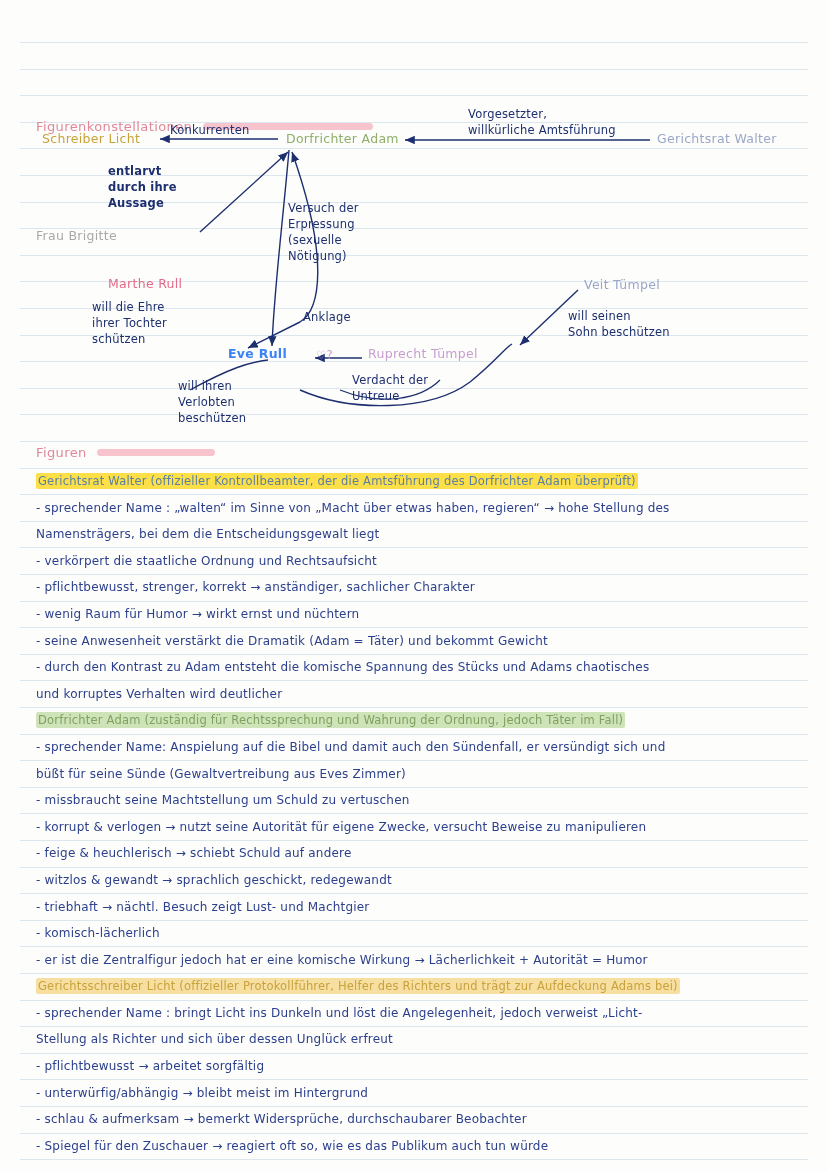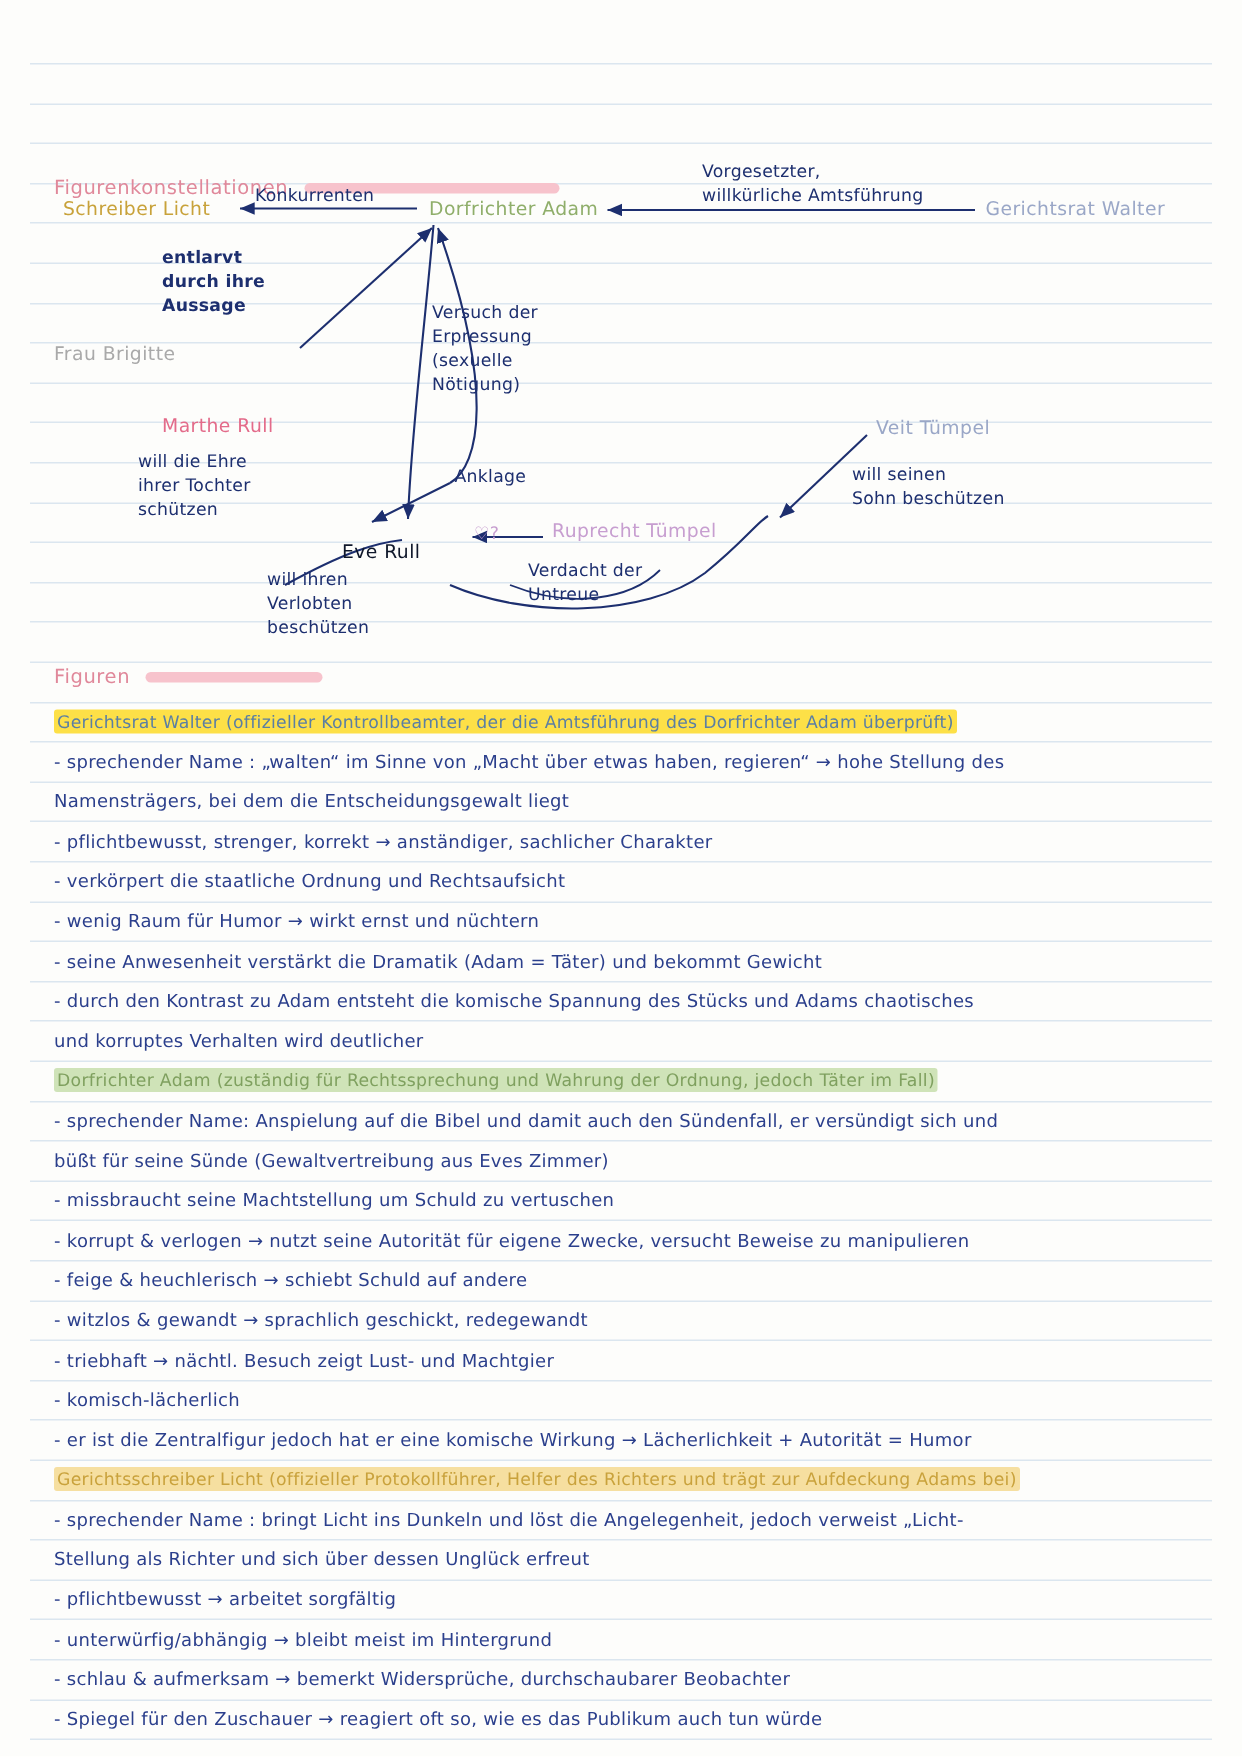--- a/index.html
+++ b/index.html
@@ -183,21 +183,21 @@
       <path d="M300,290 C350,312 430,312 470,282 C495,262 505,248 512,244" fill="none" stroke="#1d2f6f" stroke-width="1.4"></path>
       <path d="M340,290 C380,306 420,300 440,280" fill="none" stroke="#1d2f6f" stroke-width="1.2"></path>
     </svg>
 
     <div class="node" style="left:42px; top:31px; color:#c8a23a;">Schreiber Licht</div>
     <div class="node" style="left:286px; top:31px; color:#8fae6a;">Dorfrichter Adam</div>
     <div class="node" style="left:657px; top:31px; color:#9aa7c7;">Gerichtsrat Walter</div>
     <div class="node" style="left:36px; top:128px; color:#a9a9a9;">Frau Brigitte</div>
     <div class="node" style="left:108px; top:176px; color:#e36b8a;text-align:center;">Marthe Rull</div>
     <div class="node" style="left:584px; top:177px; color:#9aa7c7;">Veit Tümpel</div>
-    <div class="node" style="left:228px; top:260px; color:#0f172a;">Eve Rull</div>
+    <div class="node" style="left:228px; top:246px; color:#3b82f6;font-weight:bold;">Eve Rull</div>
     <div class="node" style="left:368px; top:246px; color:#c79ed0;">Ruprecht Tümpel</div>
 
     <div class="note" style="left:170px; top:22px;">Konkurrenten</div>
     <div class="note" style="left:468px; top:6px;">Vorgesetzter,
 willkürliche Amtsführung</div>
     <div class="note" style="left:108px; top:63px;font-weight:bold;">entlarvt
 durch ihre
 Aussage</div>
     <div class="note" style="left:288px; top:100px;">Versuch der
 Erpressung
@@ -222,22 +222,22 @@
     <span class="hl-bar" style="width:118px; background:#f7c3cc;"></span>
   </div>
 
   <div class="body" style="top:468px;">
 
     <div class="sub-head">
       <span class="hlt" style="background:#fde047; color:#5b7fa3;">Gerichtsrat Walter (offizieller Kontrollbeamter, der die Amtsführung des Dorfrichter Adam überprüft)</span>
     </div>
     <div class="line">- sprechender Name : „walten“ im Sinne von „Macht über etwas haben, regieren“ → hohe Stellung des</div>
     <div class="line">Namensträgers, bei dem die Entscheidungsgewalt liegt</div>
+    <div class="line">- verkörpert die staatliche Ordnung und Rechtsaufsicht</div>
     <div class="line">- pflichtbewusst, strenger, korrekt → anständiger, sachlicher Charakter</div>
-    <div class="line">- verkörpert die staatliche Ordnung und Rechtsaufsicht</div>
     <div class="line">- wenig Raum für Humor → wirkt ernst und nüchtern</div>
     <div class="line">- seine Anwesenheit verstärkt die Dramatik (Adam = Täter) und bekommt Gewicht</div>
     <div class="line">- durch den Kontrast zu Adam entsteht die komische Spannung des Stücks und Adams chaotisches</div>
     <div class="line">und korruptes Verhalten wird deutlicher</div>
 
     <div class="sub-head">
       <span class="hlt" style="background:#cfe3b8; color:#7fa05f;">Dorfrichter Adam (zuständig für Rechtssprechung und Wahrung der Ordnung, jedoch Täter im Fall)</span>
     </div>
     <div class="line">- sprechender Name: Anspielung auf die Bibel und damit auch den Sündenfall, er versündigt sich und</div>
     <div class="line">büßt für seine Sünde (Gewaltvertreibung aus Eves Zimmer)</div>

